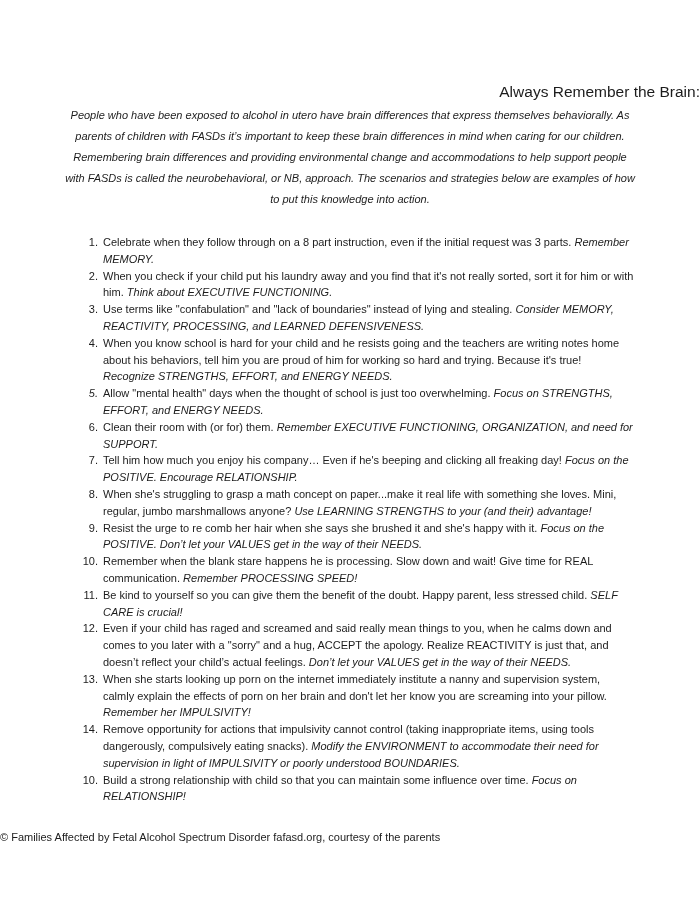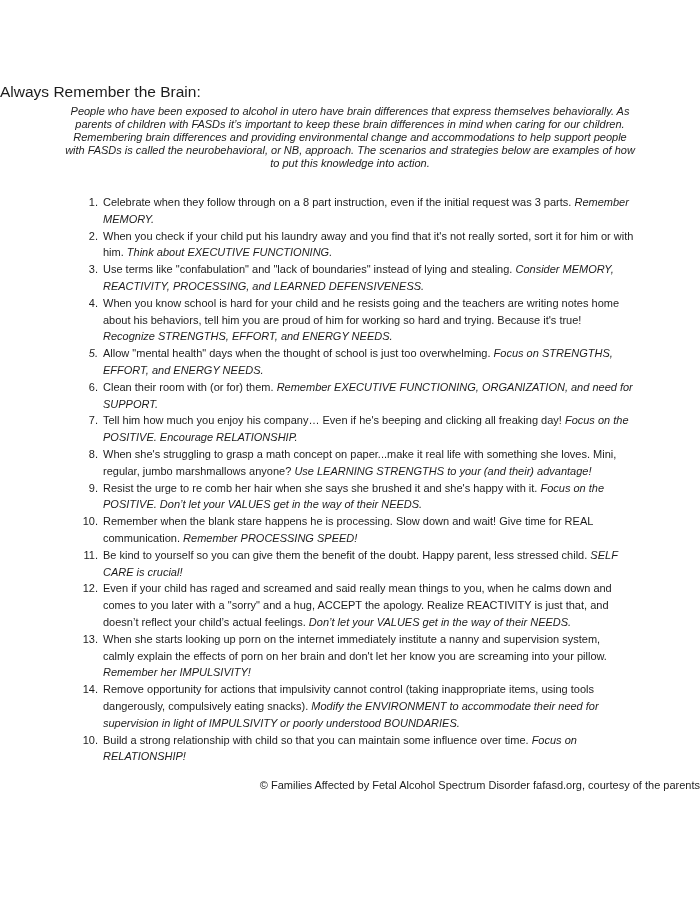--- a/index.html
+++ b/index.html
@@ -13,31 +13,31 @@
     height: 905px;
     margin: 0 auto;
     background: #ffffff;
     overflow: hidden;
     font-family: "Liberation Sans", sans-serif;
     color: #1c1c1c;
     -webkit-font-smoothing: antialiased;
   }
   .doc-title {
     margin-top: 80px;
-    text-align: left;
+    text-align: right;
     font-size: 15.5px;
     line-height: 23px;
     color: #1c1c1c;
   }
   .intro {
     width: 572px;
     margin: 2px auto 0 auto;
     font-style: italic;
     font-size: 11px;
-    line-height: 13px;
+    line-height: 21px;
     text-align: center;
   }
   .strategy-list {
     width: 568px;
     margin: 24px 0 0 66px;
     font-size: 11px;
     line-height: 16.8px;
   }
   .list-item {
     position: relative;
@@ -47,22 +47,22 @@
     position: absolute;
     left: 0;
     top: 0;
     width: 32px;
     text-align: right;
   }
   .item-strategy {
     font-style: italic;
   }
   .footer {
-    margin-top: 12px;
-    text-align: right;
+    margin-top: 24px;
+    text-align: left;
     font-size: 11px;
     line-height: 17px;
   }
   .italic { font-style: italic; }
 </style>
 </head>
 <body>
 
 <div class="page">
 

